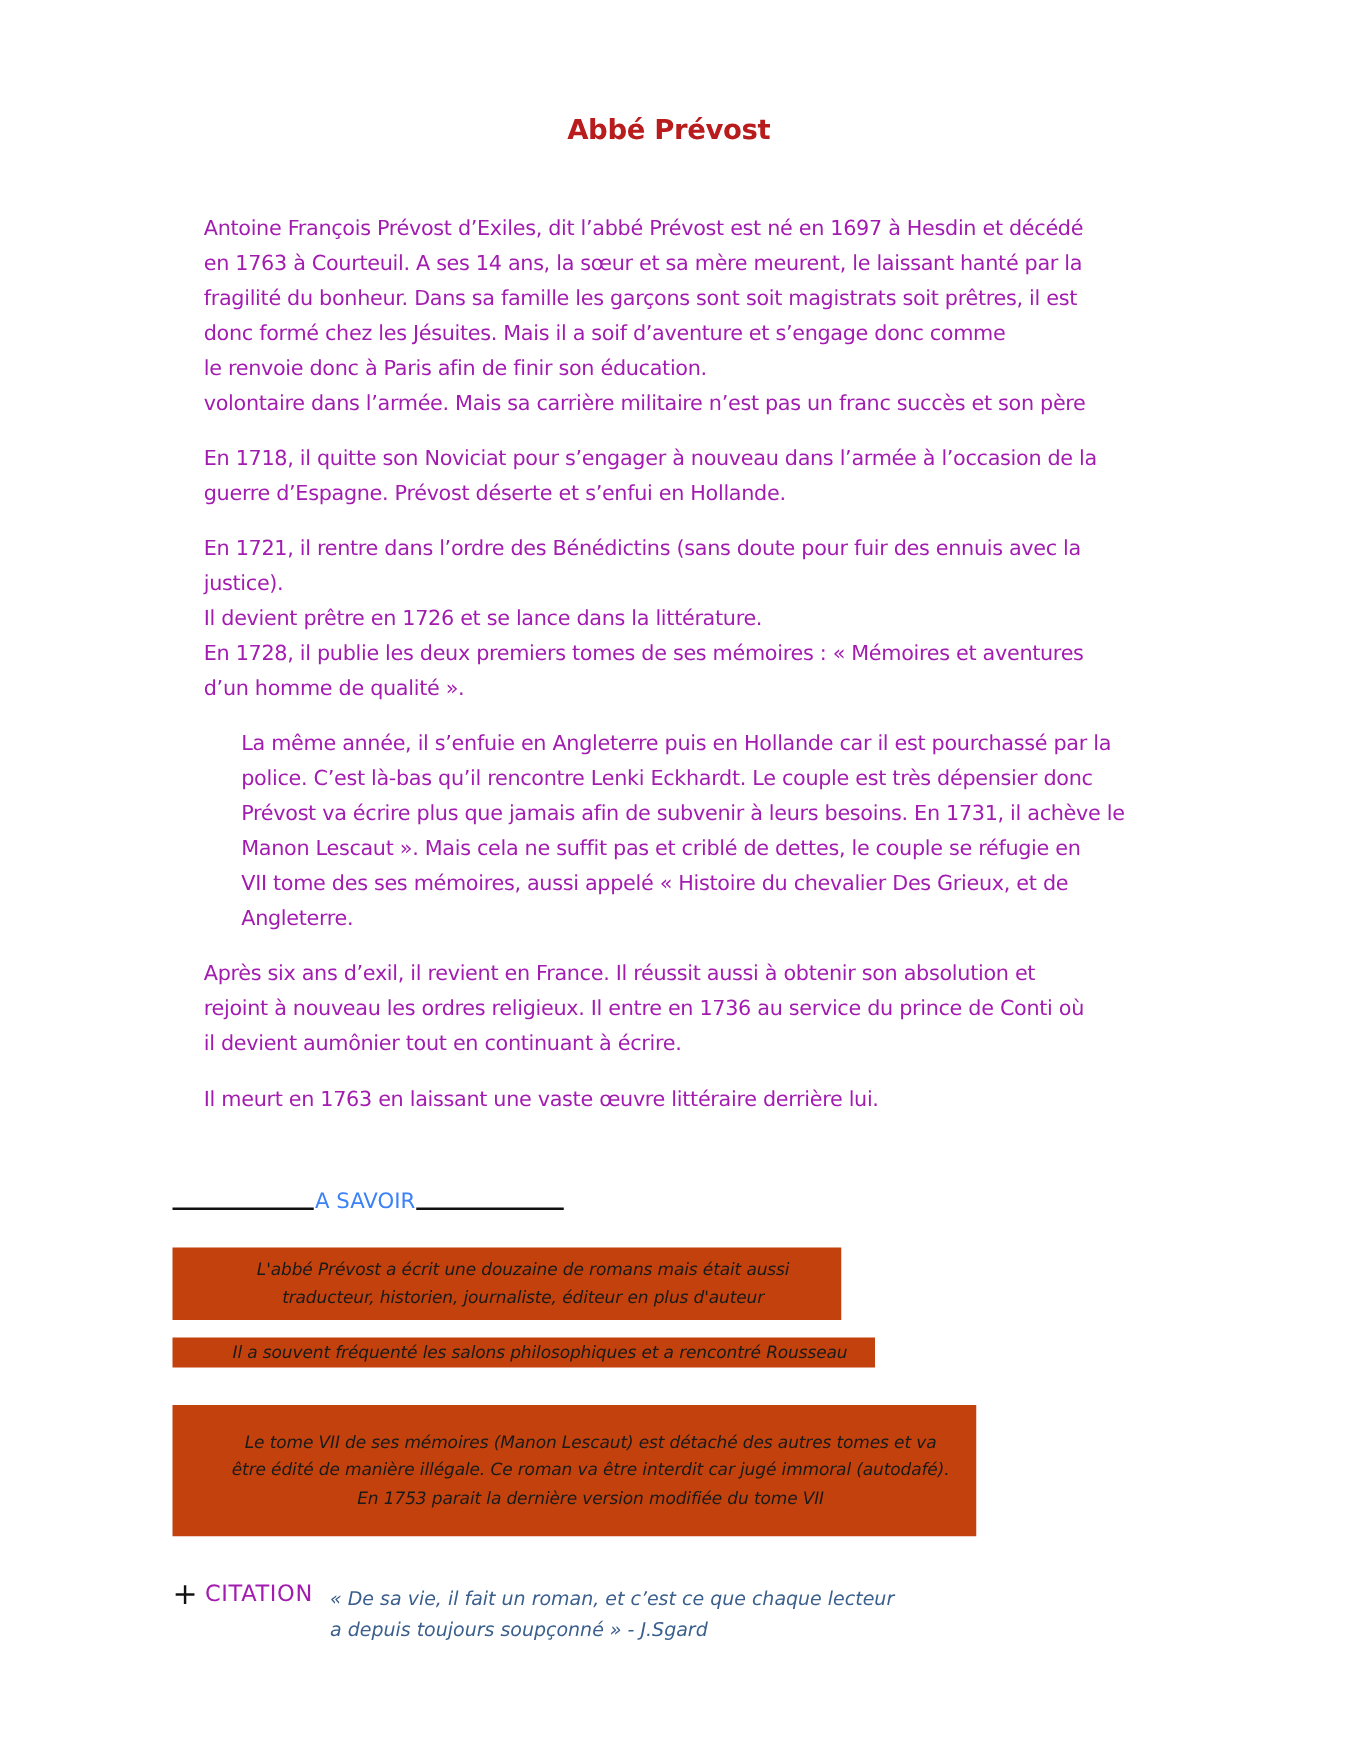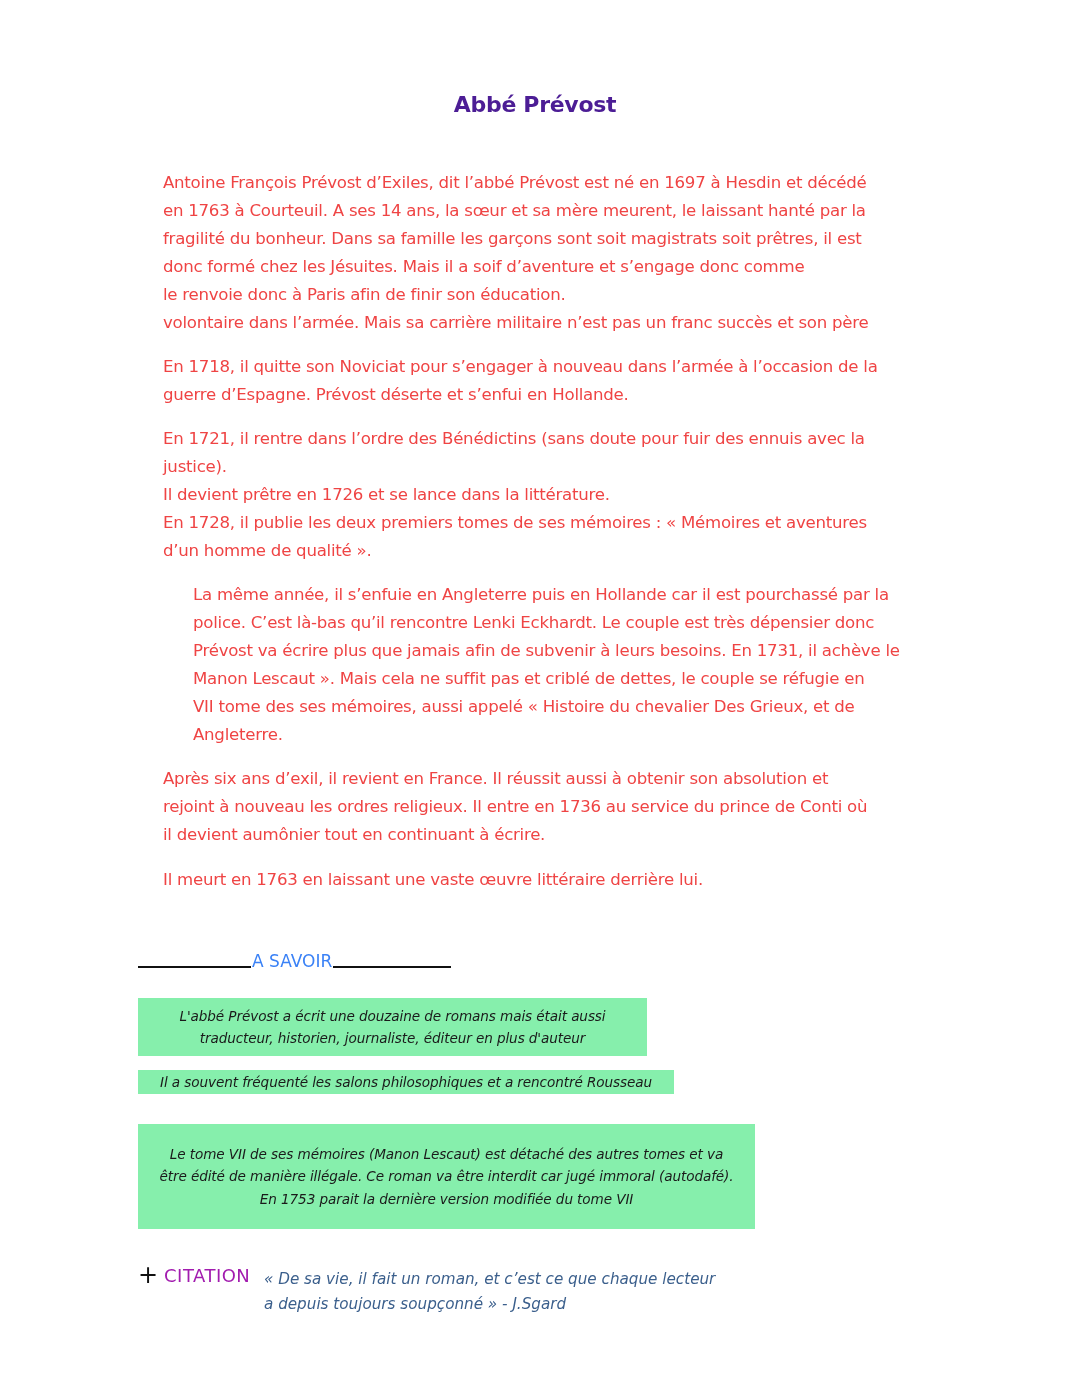--- a/index.html
+++ b/index.html
@@ -1,24 +1,24 @@
 <!DOCTYPE html>
 <html><head>
   <meta charset="utf-8">
   <style>
     html, body { margin: 0; padding: 0; background: #ffffff; }
     body { width: 1080px; height: 1397px; position: relative; overflow: hidden; font-family: "DejaVu Sans", sans-serif; color: #111; }
-    .title { position: absolute; top: 92px; left: 0; width: 1070px; text-align: center; font-family: "DejaVu Sans", sans-serif; font-weight: bold; font-size: 22px; color: #4c1d95; letter-spacing: -0.3px; }
-    .body-text { position: absolute; left: 163px; width: 750px; font-size: 16.6px; line-height: 28px; color: #ef4444; letter-spacing: -0.25px; }
+    .title { position: absolute; top: 92px; left: 0; width: 1070px; text-align: center; font-family: "DejaVu Sans", sans-serif; font-weight: bold; font-size: 22px; color: #b91c1c; letter-spacing: -0.3px; }
+    .body-text { position: absolute; left: 163px; width: 750px; font-size: 16.6px; line-height: 28px; color: #a21caf; letter-spacing: -0.25px; }
     .body-text p { margin: 0 0 16px 0; }
     .body-text .line { display: block; }
     .savoir-header { position: absolute; top: 948px; left: 138px; height: 24px; display: flex; align-items: flex-end; }
     .savoir-rule { display: inline-block; height: 0; border-bottom: 2.5px solid #111; margin-bottom: 4px; }
     .savoir-label { font-size: 17px; color: #3b82f6; padding: 0 1px; line-height: 22px; }
-    .box { position: absolute; left: 138px; background: #86efac; text-align: center; font-style: italic; font-size: 13.6px; line-height: 22.5px; color: #1a1a1a; display: flex; flex-direction: column; justify-content: center; letter-spacing: -0.1px; }
+    .box { position: absolute; left: 138px; background: #c2410c; text-align: center; font-style: italic; font-size: 13.6px; line-height: 22.5px; color: #1a1a1a; display: flex; flex-direction: column; justify-content: center; letter-spacing: -0.1px; padding-left: 26px; }
     .box span { display: block; }
     .citation { position: absolute; top: 1263px; left: 138px; }
     .plus { position: absolute; left: 0; top: 0; font-size: 24px; line-height: 24px; color: #111; }
     .cit-label { position: absolute; left: 26px; top: 2px; font-size: 18px; letter-spacing: 0.5px; color: #a21caf; white-space: nowrap; }
     .cit-quote { position: absolute; left: 126px; top: 4px; width: 520px; font-style: italic; font-size: 15.2px; line-height: 25px; color: #3b5f8c; white-space: nowrap; }
     .cit-quote span { display: block; }
   </style>
 </head>
 <body>
 

